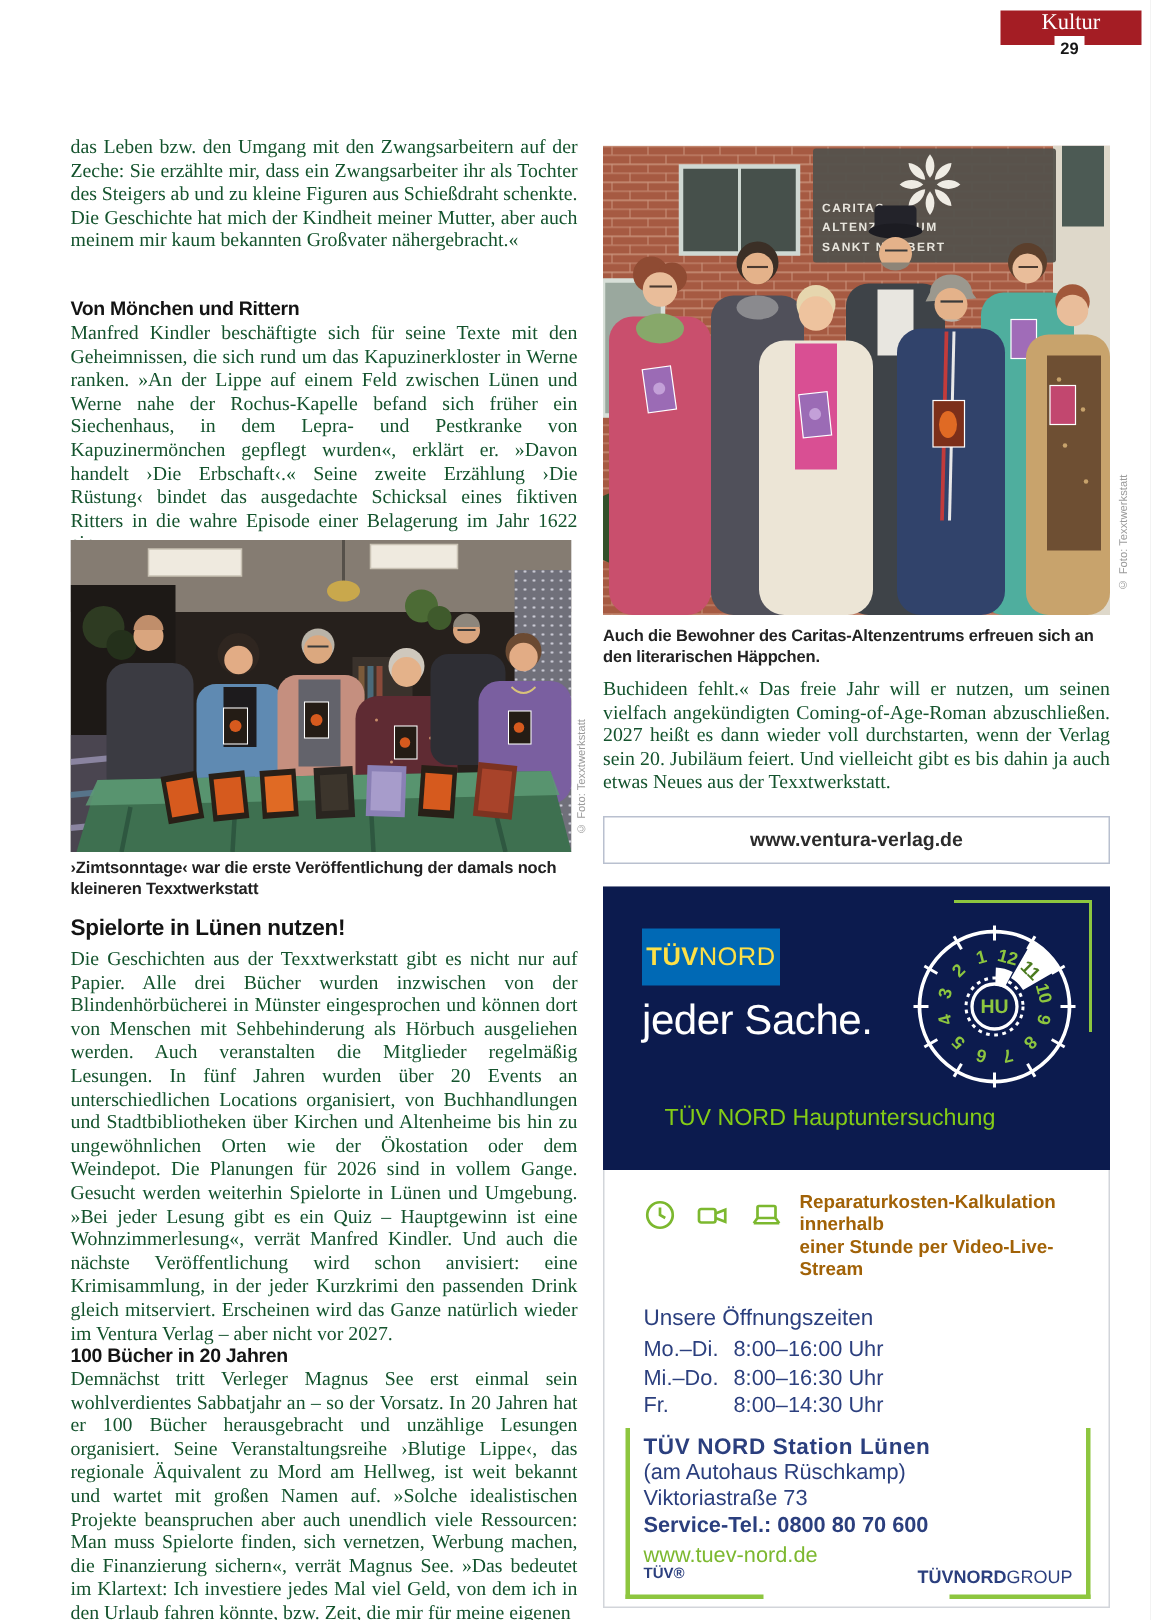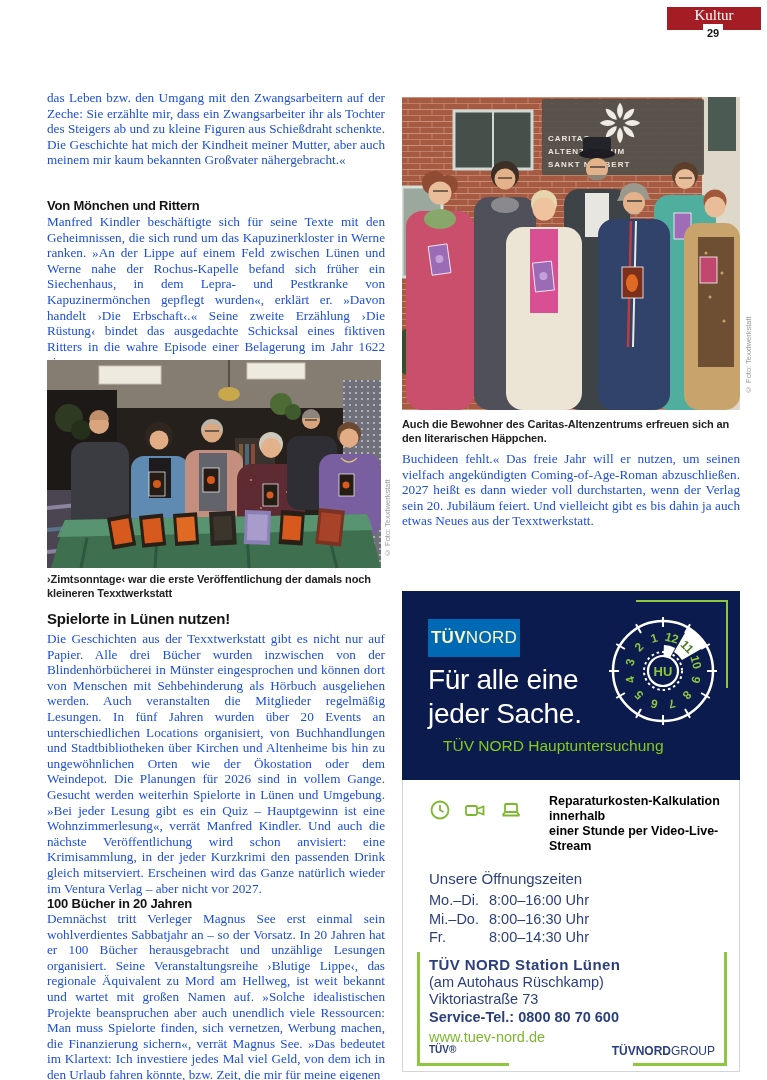--- a/index.html
+++ b/index.html
@@ -11,51 +11,51 @@
   .abs { position:absolute;flex-direction:column; }
 
   
   .kultur-band { left:667px; top:7px; width:94px; height:23px; background:#a41d24;
     display:flex; align-items:center; }
   .kultur-label { flex:1; text-align:center; font:15px "Liberation Serif", serif; color:#fff; }
   .page-num { width:20px; height:19px; background:#fff; margin-right:2px; text-align:center;
     font:bold 11px/19px "Liberation Sans", sans-serif; color:#161616; }
 
   
-  .body-text { font:13.2px/15.6px "Liberation Serif", serif; text-align:justify; color:#1d4ed8; }
+  .body-text { font:13.2px/15.6px "Liberation Serif", serif; text-align:justify; color:#14532d; }
   .sub-head { font-family:"Liberation Sans", sans-serif; font-weight:bold; font-size:13px;
     letter-spacing:-0.2px; color:#141414; }
   .sub-head-lg { font-size:15px; }
   .caption { font-family:"Liberation Sans", sans-serif; font-weight:bold; font-size:11px;
     line-height:13.5px; color:#222; letter-spacing:-0.1px; }
   .photo-credit { font-family:"Liberation Sans", sans-serif; font-size:7.5px; color:#9a9a9a;
     writing-mode:vertical-rl; transform:rotate(180deg); display:flex; align-items:center; }
   .photo-frame { overflow:hidden; }
   .photo-frame svg { display:block; }
 
   
   .ventura-box { left:402px; top:544px; width:338px; height:32px; border:1px solid #b9c0cf;
     text-align:center; font:bold 13px/30px "Liberation Sans", sans-serif; color:#2b2b2b; }
 
   
   .ad { left:402px; top:591px; width:338px; height:481px; border:1px solid #d2d5da; background:#fff; }
   .ad-top { position:absolute; left:-1px; top:-1px; width:338px; height:189px; background:#0c1b4e; }
   .ad-logo { position:absolute; left:26px; top:28px; width:92px; height:38px; background:#0069b5;
     display:flex; align-items:center; justify-content:center;
-    font-family:"Liberation Sans", sans-serif; font-size:17px; color:#fef9c3; letter-spacing:.3px; }
+    font-family:"Liberation Sans", sans-serif; font-size:17px; color:#fde047; letter-spacing:.3px; }
   .ad-logo .b { font-weight:bold; }
   .ad-headline { position:absolute; left:26px; top:72px; font-family:"Liberation Sans", sans-serif;
     font-size:28px; line-height:34px; color:#fff; letter-spacing:-0.3px; }
   .ad-subhead { position:absolute; left:41px; top:146px; font-family:"Liberation Sans", sans-serif;
     font-size:15.5px; color:#84cc16; }
   .ad-corner { position:absolute; left:234px; top:9px; width:92px; height:88px;
     border-top:2.5px solid #8dc63f; border-right:2.5px solid #8dc63f; }
   .ad-badge { position:absolute; left:205px; top:24px; }
   .icons-row { position:absolute; left:24px; top:206px; display:flex; gap:8px; }
-  .benefit { position:absolute; left:146px; top:202px; font:bold 12.5px/15px "Liberation Sans", sans-serif; color:#000000; }
+  .benefit { position:absolute; left:130px; top:202px; font:bold 12.5px/15px "Liberation Sans", sans-serif; color:#a16207; }
   .turbo { position:absolute; left:26px; top:240px; font:bold 12.5px/15px "Liberation Sans", sans-serif; color:#7cb82f; }
   .hours-title { position:absolute; left:26px; top:278px; font:15px "Liberation Sans", sans-serif; color:#2b3f7e; }
   .hours { position:absolute; left:26px; top:299px; font:14.5px/18.5px "Liberation Sans", sans-serif; color:#2b3f7e; }
   .hours .days { display:inline-block; width:60px; }
   .bracket-left { position:absolute; left:14px; top:360px; width:92px; height:114px;
     border-left:3px solid #8dc63f; border-bottom:3px solid #8dc63f; }
   .bracket-right { position:absolute; left:230px; top:360px; width:94px; height:114px;
     border-right:3px solid #8dc63f; border-bottom:3px solid #8dc63f; }
   .station { position:absolute; left:26px; top:364px; font:14.5px/17.5px "Liberation Sans", sans-serif; color:#2b3f7e; }
   .station .name { font-weight:bold; font-size:15px; letter-spacing:.4px; }
@@ -283,30 +283,30 @@
         <circle cx="308" cy="200" r="1.5" fill="#c8a36c"></circle>
         <circle cx="322" cy="224" r="1.5" fill="#c8a36c"></circle>
       <rect x="298" y="160" width="17" height="26" fill="#c2476f" stroke="#fff" stroke-width="0.8"></rect>
     </svg>
   </div>
   <div class="abs photo-credit" style="left:744px; top:302px; height:106px;">© Foto: Texxtwerkstatt</div>
 
   <div class="abs caption" style="left:402px; top:418px; width:338px;">Auch die Bewohner des Caritas-Altenzentrums erfreuen sich an den literarischen Häppchen.</div>
   <div class="abs body-text" style="left:402px; top:451px; width:338px;">Buchideen fehlt.« Das freie Jahr will er nutzen, um seinen vielfach angekündigten Coming-of-Age-Roman abzuschließen. 2027 heißt es dann wieder voll durchstarten, wenn der Verlag sein 20. Jubiläum feiert. Und vielleicht gibt es bis dahin ja auch etwas Neues aus der Texxtwerkstatt.</div>
 
+  <div class="abs ventura-box">www.ventura-verlag.de</div>
 
   <div class="abs ad">
     <div class="ad-top">
       <div class="ad-corner"></div>
       <div class="ad-logo">
         <span class="b">TÜV</span>
           <span>NORD</span>
       </div>
       <div class="ad-headline">
-        <div>Für alle eine</div>
         <div>jeder Sache.</div>
       </div>
       <div class="ad-subhead">TÜV NORD Hauptuntersuchung</div>
       <svg class="ad-badge" width="112" height="112" viewBox="-56 -56 112 112">
         <circle r="50" fill="none" stroke="#fff" stroke-width="2.5"></circle>
         <g stroke="#fff" stroke-width="2">
           <line x1="0" y1="-44" x2="0" y2="-54" transform="rotate(0)"></line>
             <line x1="0" y1="-44" x2="0" y2="-54" transform="rotate(30)"></line>
           <line x1="0" y1="-44" x2="0" y2="-54" transform="rotate(60)"></line>
             <line x1="0" y1="-44" x2="0" y2="-54" transform="rotate(90)"></line>

